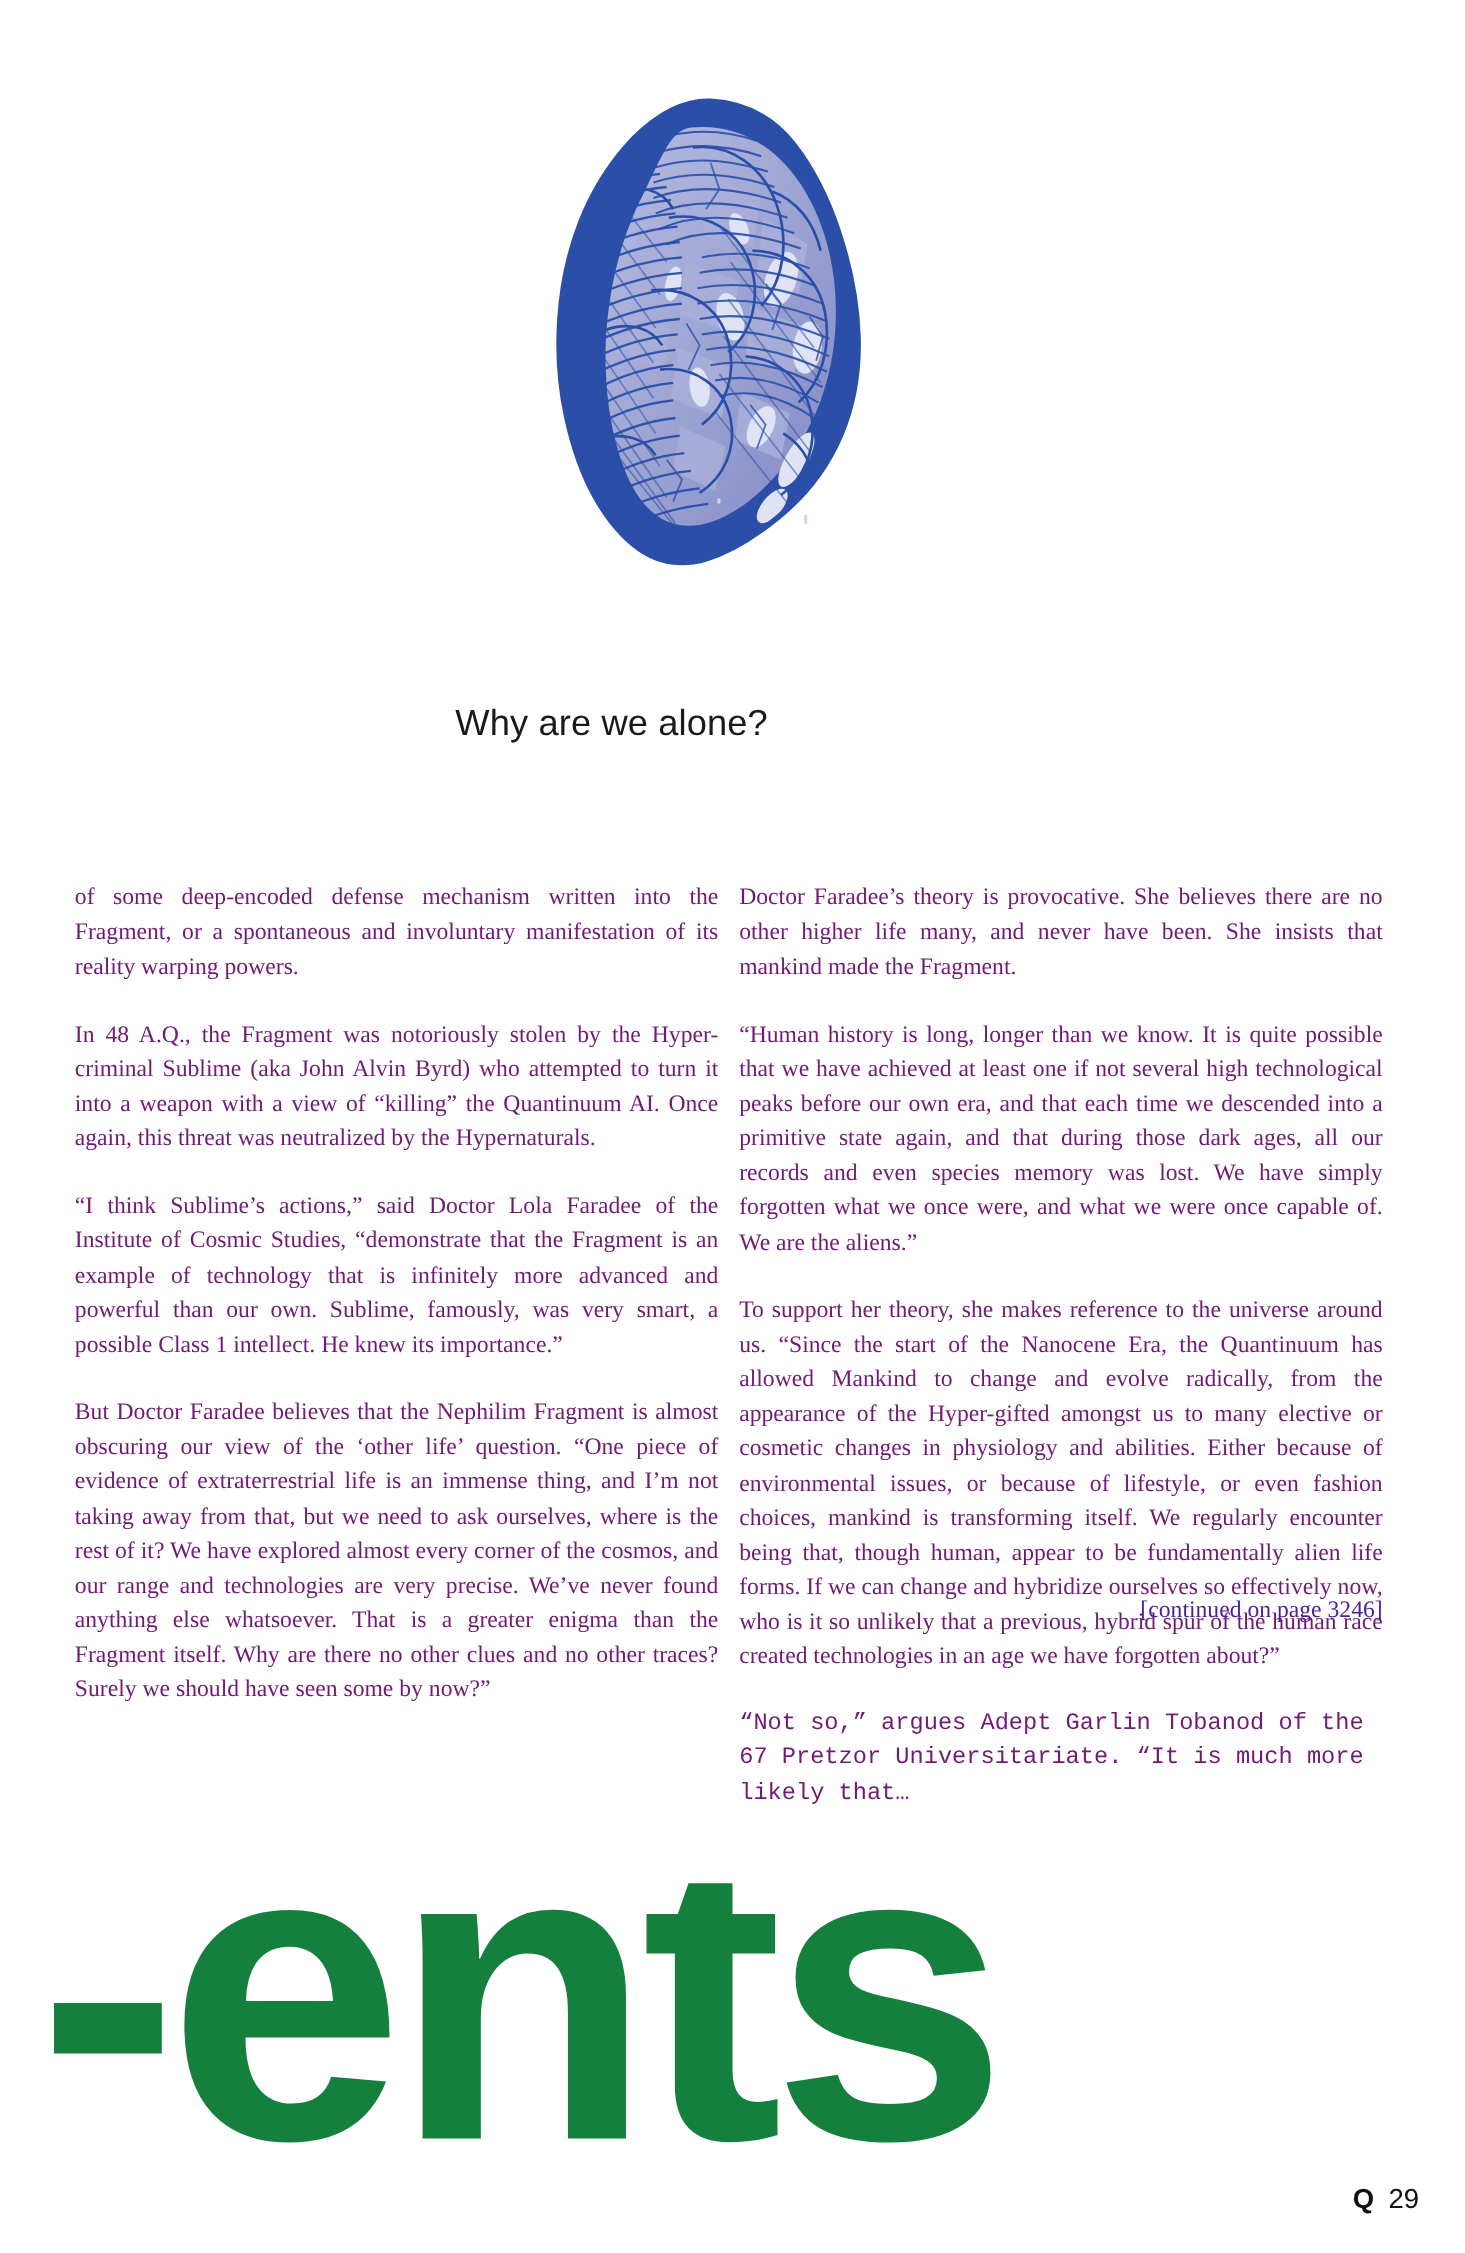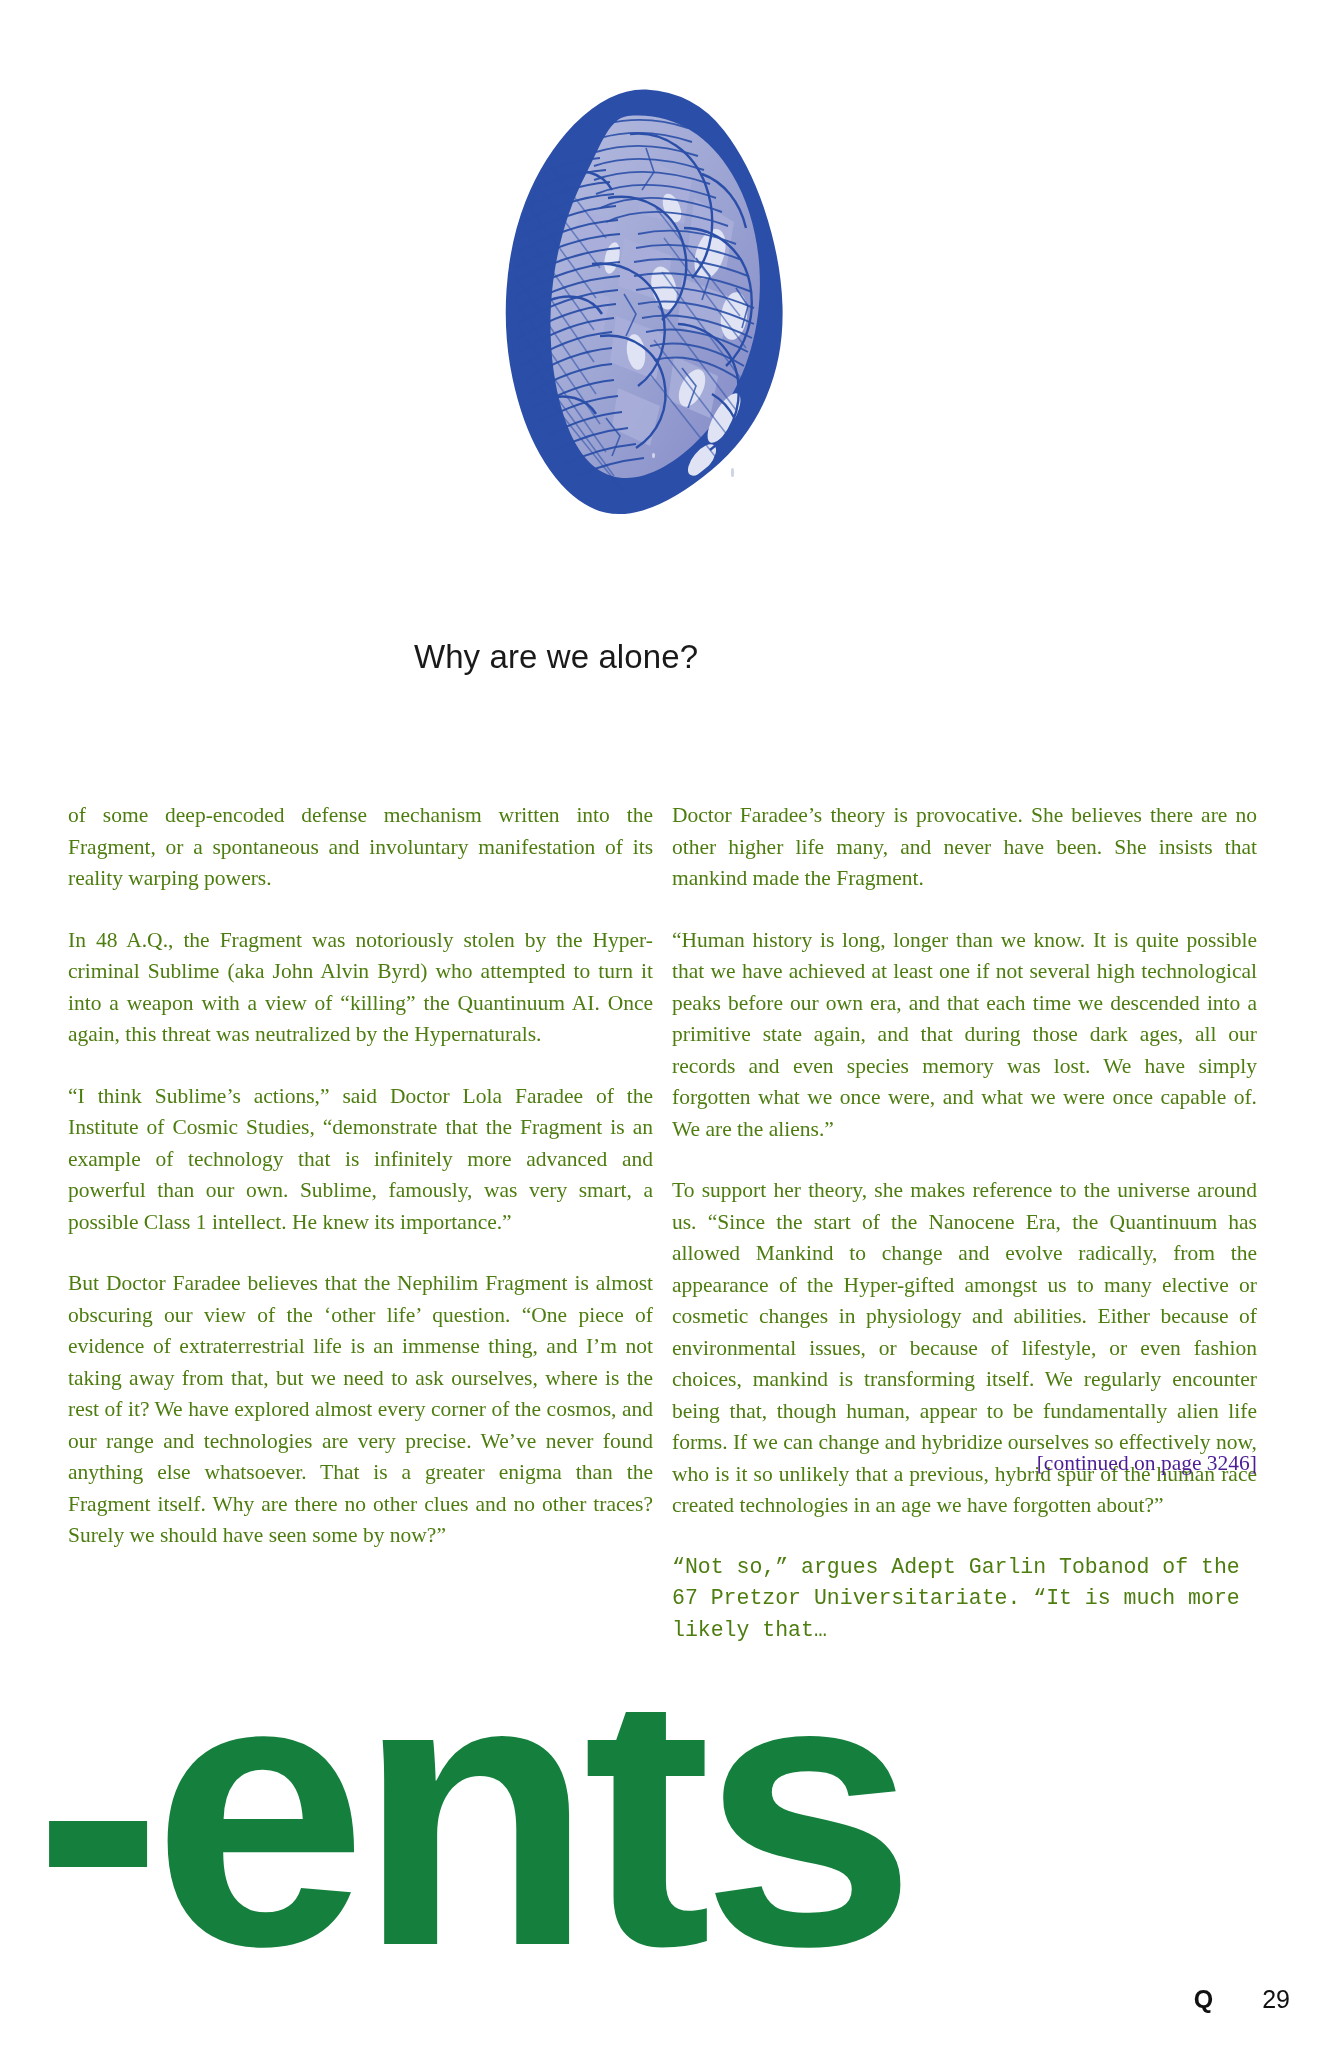--- a/index.html
+++ b/index.html
@@ -64,21 +64,21 @@
     width: 1332px;
     height: 880px;
   }
   .column {
     position: absolute;
     top: 0;
     width: 585px;
     font-family: "Liberation Serif", serif;
     font-size: 21.5px;
     line-height: 31.5px;
-    color: #4d7c0f;
+    color: #701a75;
   }
   #column-left  { left: 68px; }
   #column-right { left: 672px; }
 
   .column p {
     margin: 0 0 30px 0;
     text-align: justify;
     text-justify: inter-word;
     -webkit-hyphens: none;
     hyphens: none;
@@ -134,21 +134,20 @@
     font-family: "Liberation Sans", sans-serif;
     color: #111111;
   }
   #footer-mark {
     font-size: 25px;
     font-weight: bold;
   }
   #footer-page-number {
     font-size: 25px;
     font-weight: normal;
-    margin-left: 36px;
   }
 </style>
 </head>
 <body>
 
 <div id="illustration-block">
 
   <div id="fragment-illustration">
     <svg viewBox="0 0 300 436" xmlns="http://www.w3.org/2000/svg" aria-hidden="true">
       <defs>

